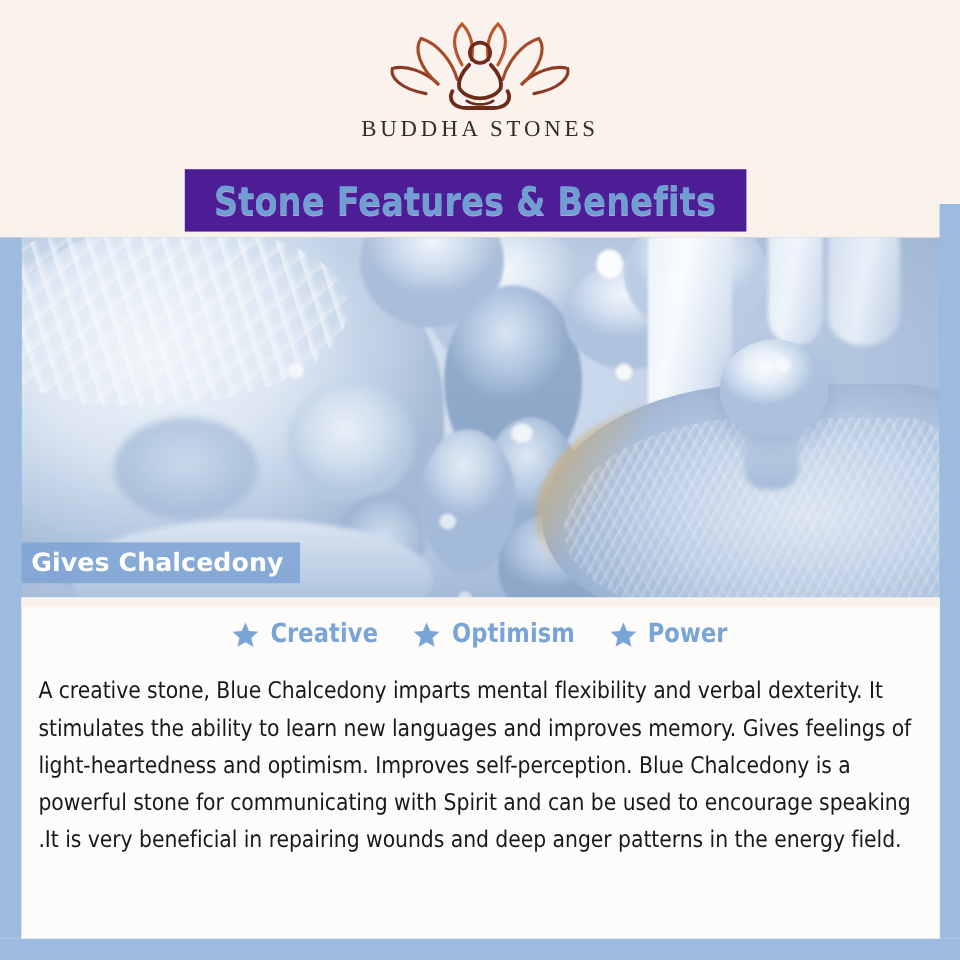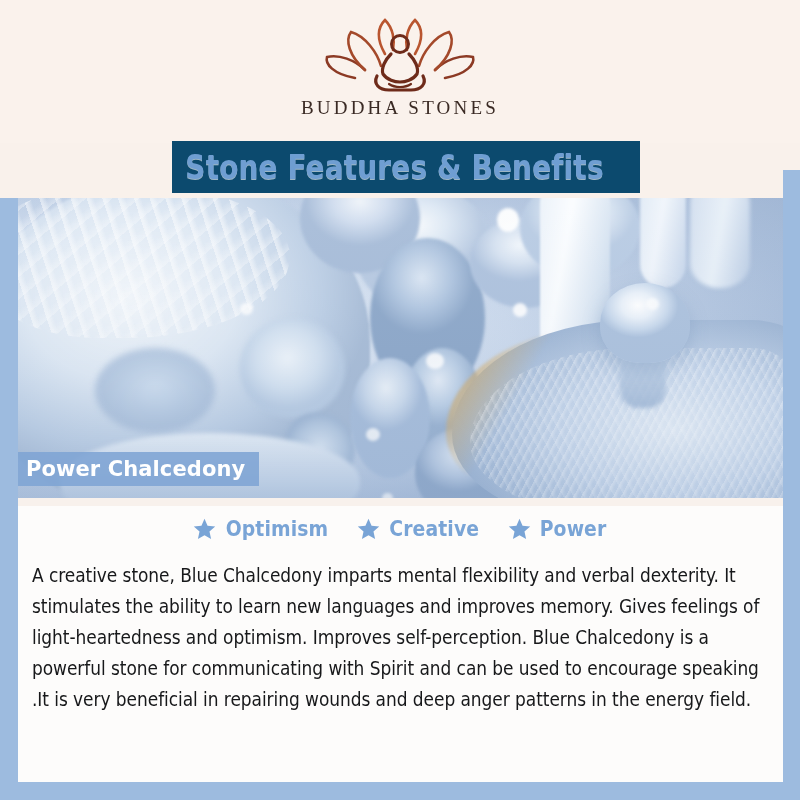--- a/index.html
+++ b/index.html
@@ -34,23 +34,23 @@
     font-size:19px;letter-spacing:3.2px;color:#3a2a24;
     font-weight:400;
   }
 
   
   .title-strip{
     position:absolute;left:0;top:143px;width:800px;height:55px;
     background:#f9f1eb;
   }
   .title-box{
-    position:absolute;left:172px;top:141px;width:468px;height:52px;
-    background:#0c4a6e;
-    display:flex;align-items:center;justify-content:flex-start;
+    position:absolute;left:154px;top:141px;width:468px;height:52px;
+    background:#4c1d95;
+    display:flex;align-items:center;justify-content:center;
     box-shadow:0 0 0 0 rgba(0,0,0,0);
   }
   .title-text{
     font-family:"DejaVu Sans Condensed","Liberation Sans",sans-serif;
     font-weight:bold;
     font-size:33px;
     letter-spacing:.2px;
     color:#6f9ed2;
     white-space:nowrap;
     transform:scaleX(.94);
@@ -327,51 +327,51 @@
       <div class="spec s6"></div>
       <div class="spec s7"></div>
 
       <div class="ph-shade"></div>
       <div class="ph-edge-l"></div>
       <div class="ph-edge-r"></div>
     </div>
   </div>
 
   <div class="stone-badge">
-    <span class="stone-badge-text">Power Chalcedony</span>
+    <span class="stone-badge-text">Gives Chalcedony</span>
   </div>
 
   <div class="band band-left"></div>
   <div class="band band-right"></div>
   <div class="band band-bottom"></div>
   <div class="band band-bottom-inner"></div>
 
   <div class="card">
     <div class="card-top-tint"></div>
 
     <div class="features">
+
+      <div class="feature">
+        <svg class="feature-star" width="23" height="22" viewBox="0 0 24 23">
+          <path d="M12 0.8 L15.2 8.1 L23.2 8.9 L17.2 14.2 L18.9 22 L12 18 L5.1 22 L6.8 14.2 L0.8 8.9 L8.8 8.1 Z" fill="#79a4d6"></path>
+        </svg>
+        <span class="feature-label">Creative</span>
+      </div>
 
       <div class="feature">
         <svg class="feature-star" width="23" height="22" viewBox="0 0 24 23">
           <path d="M12 0.8 L15.2 8.1 L23.2 8.9 L17.2 14.2 L18.9 22 L12 18 L5.1 22 L6.8 14.2 L0.8 8.9 L8.8 8.1 Z" fill="#79a4d6"></path>
         </svg>
         <span class="feature-label">Optimism</span>
       </div>
 
       <div class="feature">
         <svg class="feature-star" width="23" height="22" viewBox="0 0 24 23">
           <path d="M12 0.8 L15.2 8.1 L23.2 8.9 L17.2 14.2 L18.9 22 L12 18 L5.1 22 L6.8 14.2 L0.8 8.9 L8.8 8.1 Z" fill="#79a4d6"></path>
         </svg>
-        <span class="feature-label">Creative</span>
-      </div>
-
-      <div class="feature">
-        <svg class="feature-star" width="23" height="22" viewBox="0 0 24 23">
-          <path d="M12 0.8 L15.2 8.1 L23.2 8.9 L17.2 14.2 L18.9 22 L12 18 L5.1 22 L6.8 14.2 L0.8 8.9 L8.8 8.1 Z" fill="#79a4d6"></path>
-        </svg>
         <span class="feature-label">Power</span>
       </div>
 
 
     </div>
 
     <div class="body-text">A creative stone, Blue Chalcedony imparts mental flexibility and verbal dexterity. It stimulates the ability to learn new languages and improves memory. Gives feelings of light-heartedness and optimism. Improves self-perception. Blue Chalcedony is a powerful stone for communicating with Spirit and can be used to encourage speaking .It is very beneficial in repairing wounds and deep anger patterns in the energy field.</div>
   </div>
 
 </div>

